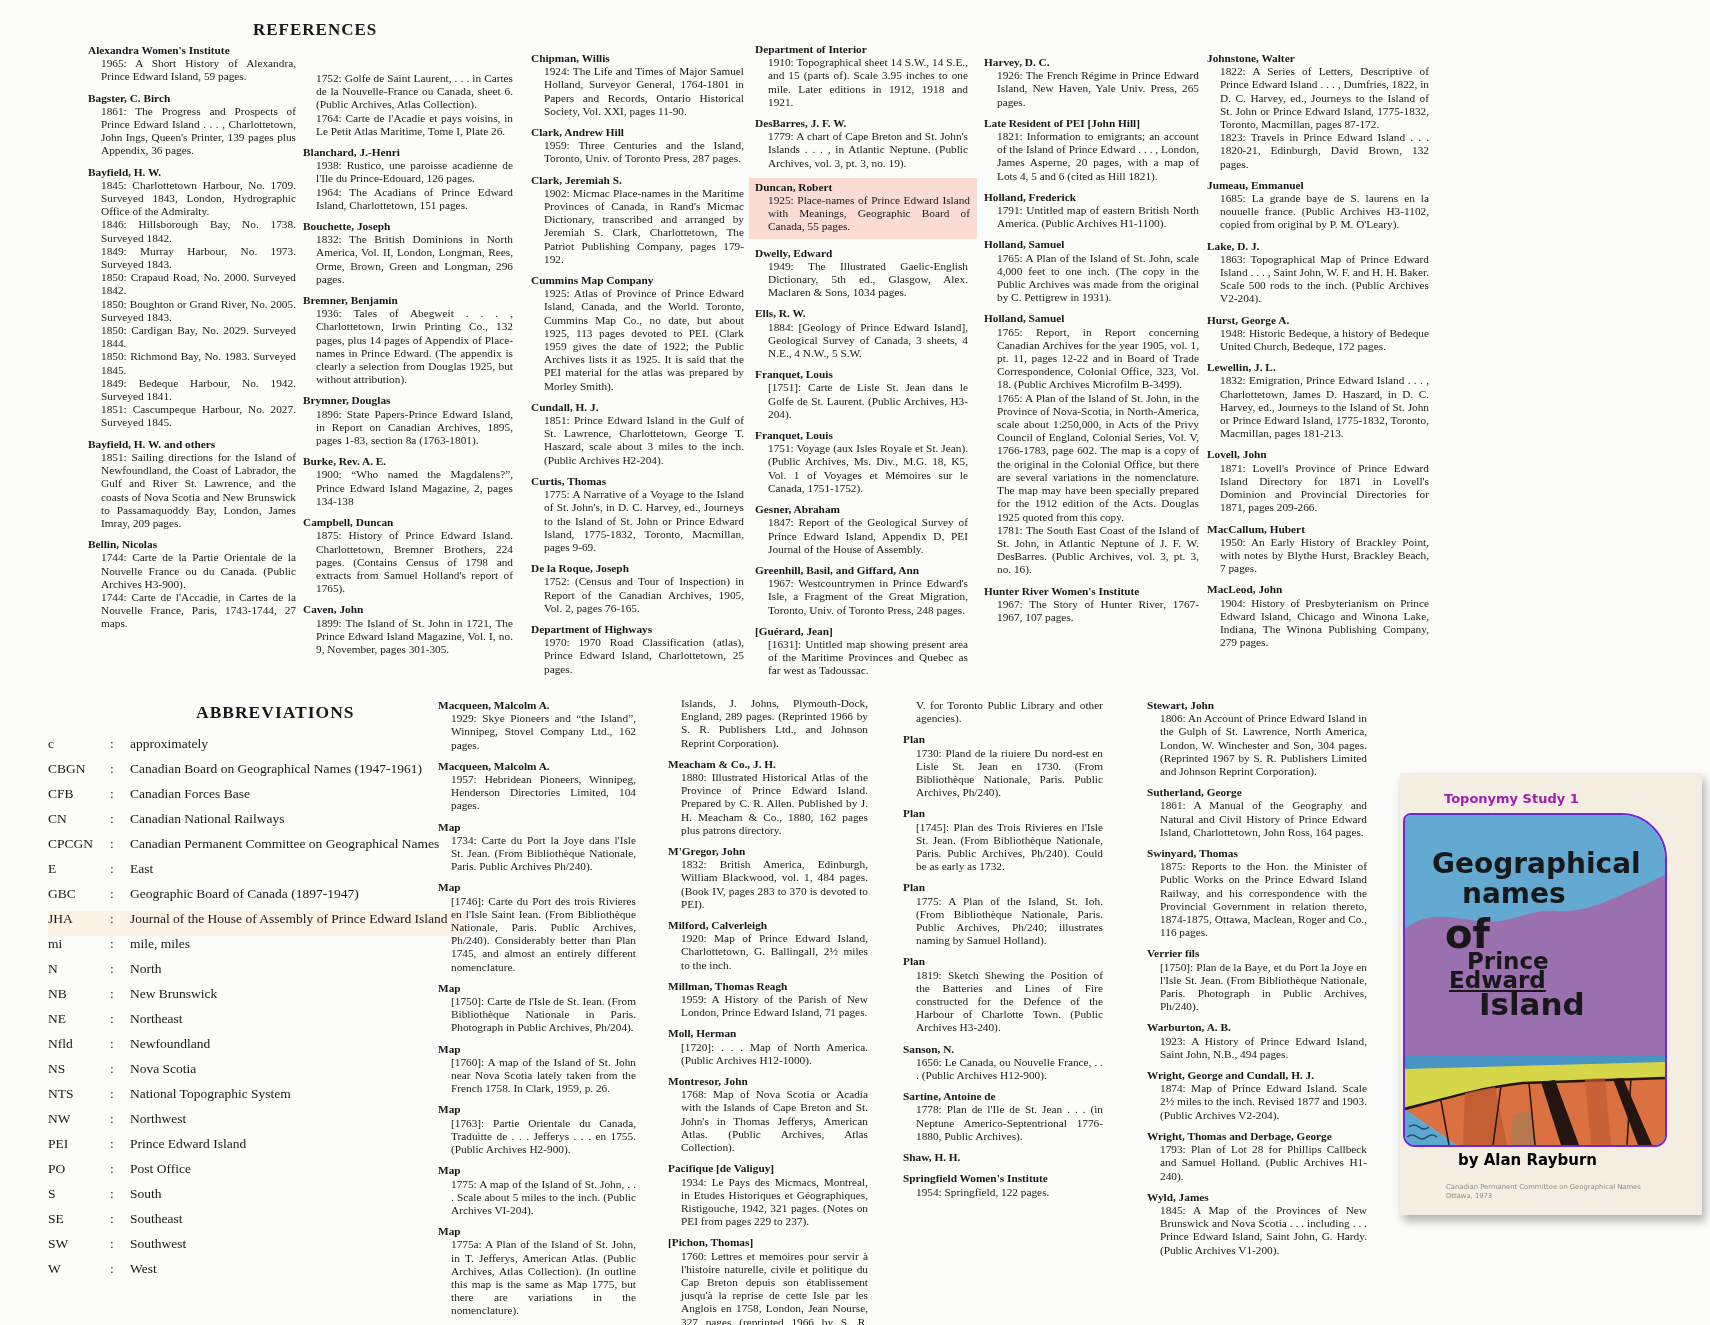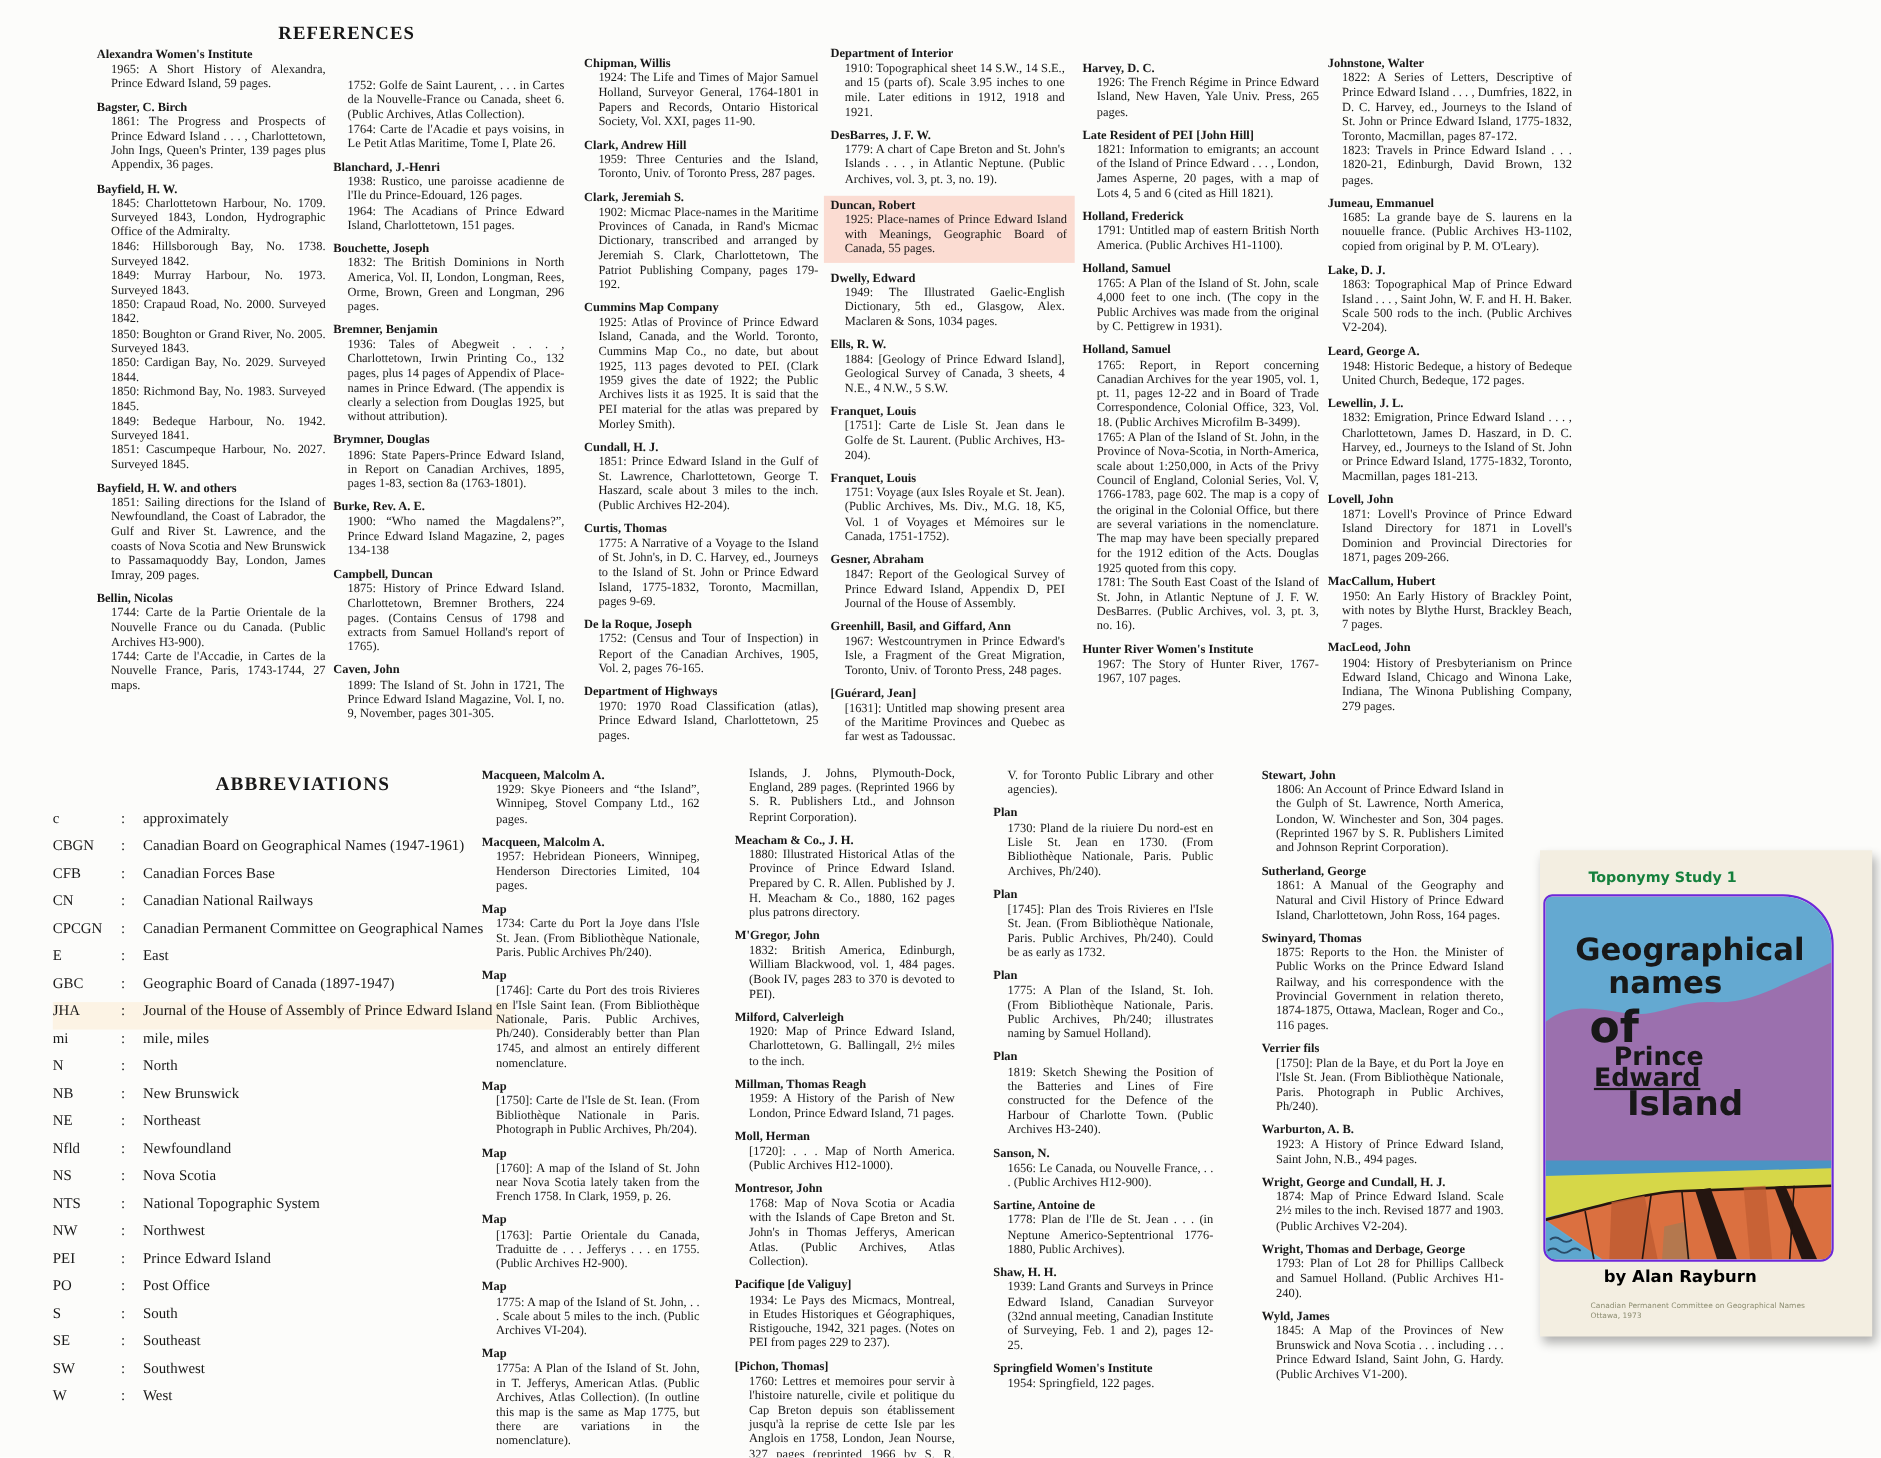--- a/index.html
+++ b/index.html
@@ -17,21 +17,21 @@
   #abbrev-list{position:absolute;left:48px;top:736px;width:420px;}
   .ab-row{display:flex;align-items:baseline;height:25px;font-size:13.5px;}
   .ab-row.ab-hl{background:var(--ab-hl,#fcf3e4);}
   .ab-abbr{width:62px;flex:none;}
   .ab-colon{width:20px;flex:none;}
   .ab-meaning{flex:1;}
   
   #book-cover{position:absolute;left:1400px;top:773px;width:302px;height:442px;background:#f3eee1;
               box-shadow:3px 6px 9px rgba(0,0,0,.30);}
   #cover-series{position:absolute;left:44px;top:18px;font-family:"DejaVu Sans",sans-serif;
-                font-weight:bold;font-size:13px;color:#15803d;}
+                font-weight:bold;font-size:13px;color:#a21caf;}
   #cover-illustration{position:absolute;left:3px;top:40px;width:260px;height:330px;
                       border:2px solid #6d28d9;border-radius:8px 46px 12px 12px;overflow:hidden;}
   #cover-illustration svg{position:absolute;left:0;top:0;width:100%;height:100%;}
   .cw{position:absolute;font-family:"DejaVu Sans",sans-serif;font-weight:bold;white-space:nowrap;z-index:2;}
   #cover-word-1{left:27px;top:32px;font-size:28px;}
   #cover-word-2{left:57px;top:62px;font-size:28px;}
   #cover-word-3{left:40px;top:96px;font-size:40px;}
   #cover-word-4{left:62px;top:133px;font-size:23px;}
   #cover-word-5{left:44px;top:152px;font-size:23px;text-decoration:underline;}
   #cover-word-6{left:74px;top:171px;font-size:31px;}
@@ -225,21 +225,21 @@
       </div>
       <div class="entry">
         <div class="author">Jumeau, Emmanuel</div>
         <p class="para">1685: La grande baye de S. laurens en la nouuelle france. (Public Archives H3-1102, copied from original by P. M. O'Leary).</p>
       </div>
       <div class="entry">
         <div class="author">Lake, D. J.</div>
         <p class="para">1863: Topographical Map of Prince Edward Island . . . , Saint John, W. F. and H. H. Baker. Scale 500 rods to the inch. (Public Archives V2-204).</p>
       </div>
       <div class="entry">
-        <div class="author">Leard, George A.</div>
+        <div class="author">Hurst, George A.</div>
         <p class="para">1948: Historic Bedeque, a history of Bedeque United Church, Bedeque, 172 pages.</p>
       </div>
       <div class="entry">
         <div class="author">Lewellin, J. L.</div>
         <p class="para">1832: Emigration, Prince Edward Island . . . , Charlottetown, James D. Haszard, in D. C. Harvey, ed., Journeys to the Island of St. John or Prince Edward Island, 1775-1832, Toronto, Macmillan, pages 181-213.</p>
       </div>
       <div class="entry">
         <div class="author">Lovell, John</div>
         <p class="para">1871: Lovell's Province of Prince Edward Island Directory for 1871 in Lovell's Dominion and Provincial Directories for 1871, pages 209-266.</p>
       </div>
@@ -466,21 +466,20 @@
       <div class="entry">
         <div class="author">Sanson, N.</div>
         <p class="para">1656: Le Canada, ou Nouvelle France, . . . (Public Archives H12-900).</p>
       </div>
       <div class="entry">
         <div class="author">Sartine, Antoine de</div>
         <p class="para">1778: Plan de l'Ile de St. Jean . . . (in Neptune Americo-Septentrional 1776-1880, Public Archives).</p>
       </div>
       <div class="entry">
         <div class="author">Shaw, H. H.</div>
-        <p class="para">1939: Land Grants and Surveys in Prince Edward Island, Canadian Surveyor (32nd annual meeting, Canadian Institute of Surveying, Feb. 1 and 2), pages 12-25.</p>
       </div>
       <div class="entry">
         <div class="author">Springfield Women's Institute</div>
         <p class="para">1954: Springfield, 122 pages.</p>
       </div>
     </div>
   <div class="col" style="left:1147px;top:699px;width:220px;">
       <div class="entry">
         <div class="author">Stewart, John</div>
         <p class="para">1806: An Account of Prince Edward Island in the Gulph of St. Lawrence, North America, London, W. Winchester and Son, 304 pages. (Reprinted 1967 by S. R. Publishers Limited and Johnson Reprint Corporation).</p>

